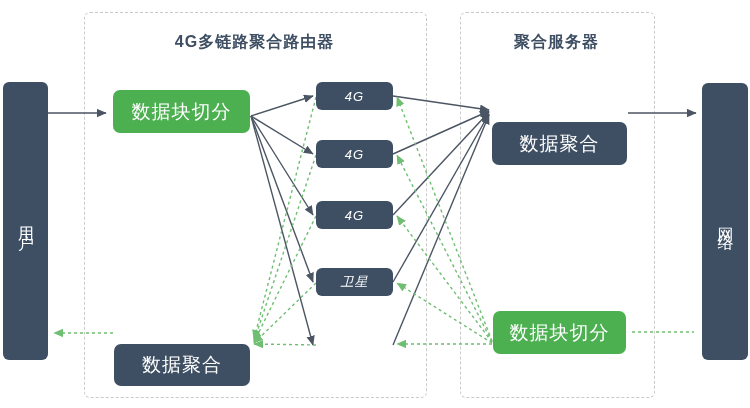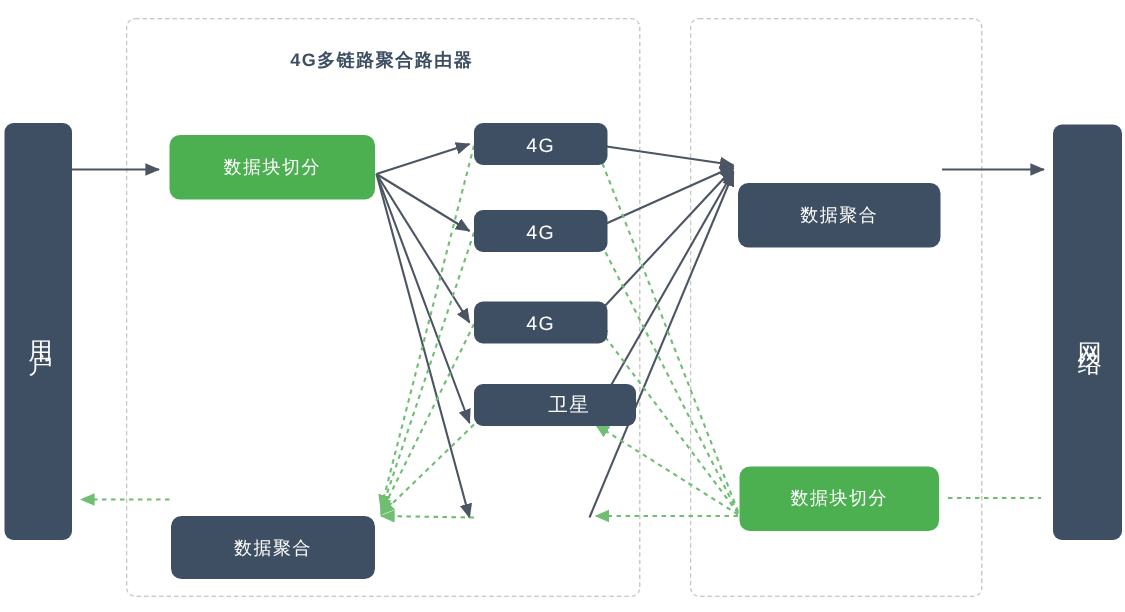--- a/index.html
+++ b/index.html
@@ -10,69 +10,70 @@
   }
   
   .group{
     position:absolute;border:1px dashed #c9c9c9;border-radius:6px;
     background:transparent;
   }
   #router-group{left:84px;top:12px;width:341px;height:384px;}
   #server-group{left:460px;top:12px;width:193px;height:384px;}
   .group-title{
     position:absolute;top:32px;width:100%;text-align:center;
-    color:#3e4f63;font-size:12px;font-weight:600;letter-spacing:1px;
+    color:#3e4f63;font-size:16px;font-weight:600;letter-spacing:1px;
   }
   
   .endbar{
     position:absolute;background:#3e4f63;border-radius:6px;
     color:#ffffff;display:flex;align-items:center;justify-content:center;
   }
   .endbar .vtext{
     writing-mode:vertical-rl;text-orientation:upright;
     font-size:16px;letter-spacing:7px;color:#fff;
   }
   #user-bar{left:3px;top:82px;width:45px;height:278px;}
   #network-bar{left:702px;top:83px;width:46px;height:277px;}
   
   .node{
     position:absolute;border-radius:7px;color:#ffffff;
     display:flex;align-items:center;justify-content:center;
-    font-size:12px;letter-spacing:1px;z-index:3;
+    font-size:19px;letter-spacing:1px;z-index:3;
   }
   .node.dark{background:#3e4f63;margin-top:32px;}
   .node.green{background:#4caf50;}
   #router-split{left:113px;top:90px;width:137px;height:43px;}
   #router-merge{left:114px;top:312px;width:136px;height:42px;}
   #server-merge{left:492px;top:90px;width:135px;height:43px;}
   #server-split{left:493px;top:311px;width:133px;height:43px;}
   
   .link-node{
-    position:absolute;left:316px;width:89px;height:28px;
+    position:absolute;left:316px;width:77px;height:28px;
     background:#3e4f63;border-radius:6px;color:#fff;
     display:flex;align-items:center;justify-content:center;
-    font-size:13px;letter-spacing:1px;z-index:3;
+    font-size:13px;letter-spacing:1px;z-index:3;font-style:italic;
   }
   #link-0{top:82px;}
   #link-1{top:140px;}
   #link-2{top:201px;}
-  #link-3{top:256px;padding-left:19px;}
+  #link-3{top:268px;}
   #link-4{top:331px;}
   
   #wires{position:absolute;left:0;top:0;z-index:2;pointer-events:none;}
 </style>
 </head>
 <body>
 
 <div id="stage">
 
   <div class="group" id="router-group"></div>
   <div class="group" id="server-group"></div>
 
   <div class="group-title" style="left:84px;width:341px;">4G多链路聚合路由器</div>
+  <div class="group-title" style="left:460px;width:193px;">聚合服务器</div>
 
   <svg id="wires" width="750" height="408" viewBox="0 0 750 408">
     <defs>
       <marker id="arrowDark" markerWidth="8" markerHeight="8" refX="6.5" refY="3" orient="auto">
         <path d="M0,0 L7,3 L0,6 Z" fill="#4b5563"></path>
       </marker>
       <marker id="arrowGreen" markerWidth="8" markerHeight="8" refX="6.5" refY="3" orient="auto">
         <path d="M0,0 L7,3 L0,6 Z" fill="#6fbe72"></path>
       </marker>
     </defs>

